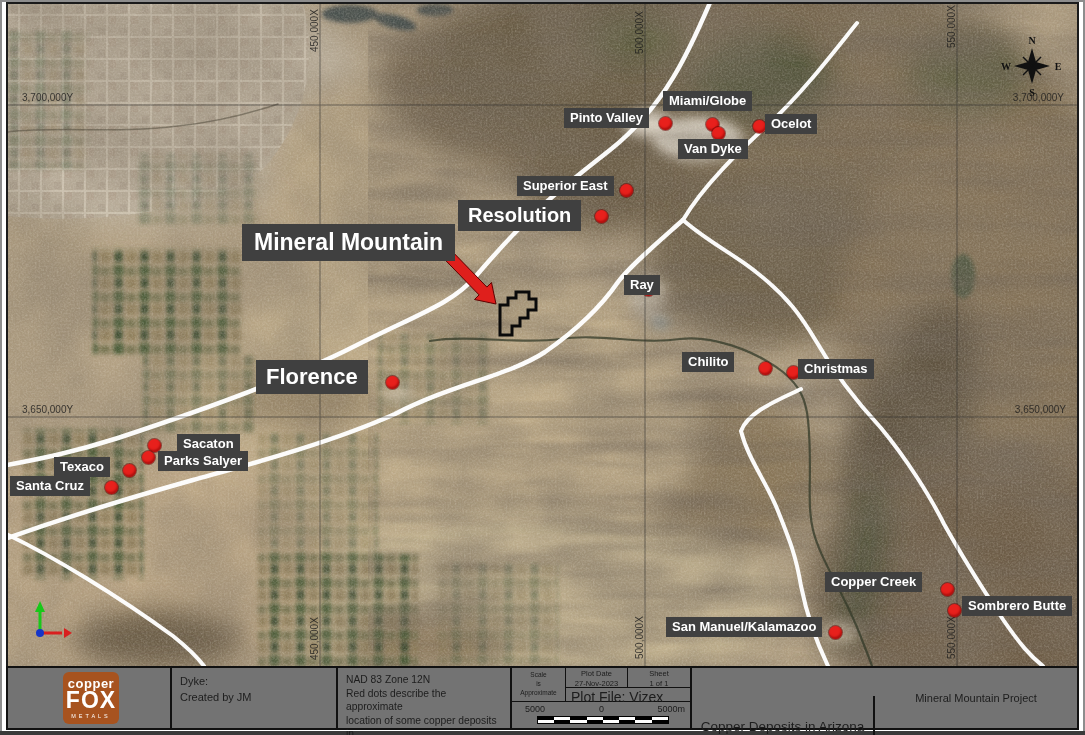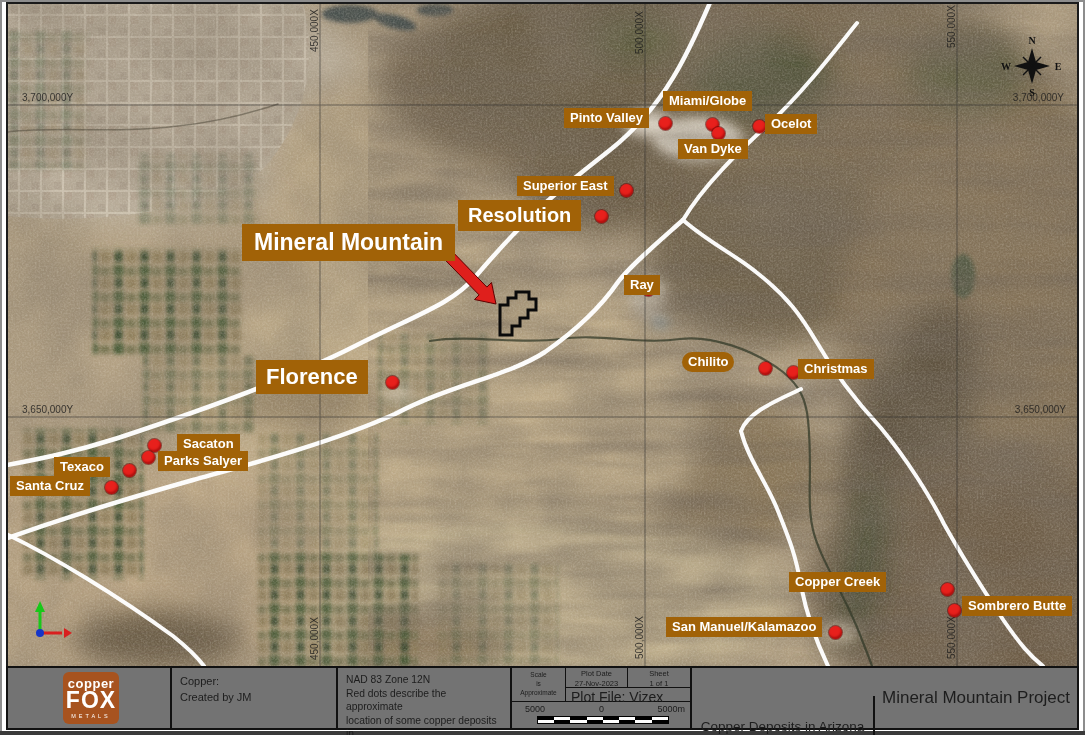--- a/index.html
+++ b/index.html
@@ -4,21 +4,21 @@
 <style>
   html,body{margin:0;padding:0;background:#e8e8e8;}
   .page{position:relative;width:1085px;height:735px;background:#ffffff;overflow:hidden;
         font-family:"Liberation Sans","DejaVu Sans",sans-serif;
         box-shadow:inset 0 0 0 2px #8d8d8d;}
   .page::after{content:"";position:absolute;left:0;right:0;bottom:0;height:4px;background:#3a3a3a;}
   .map-frame{position:absolute;left:6px;top:2px;width:1073px;height:666px;border:2px solid #1a1a1a;box-sizing:border-box;background:#b2a083;}
   .map{position:absolute;left:8px;top:4px;width:1069px;height:662px;overflow:hidden;}
   .map svg.bg{position:absolute;left:0;top:0;}
   
-  .dep{position:absolute;background:#a16207;color:#fff;font-weight:bold;font-size:13px;
+  .dep{position:absolute;background:#404040;color:#fff;font-weight:bold;font-size:13px;
        padding:2px 6px;white-space:nowrap;line-height:1.25;z-index:30;}
   .dep.big{font-size:20px;padding:3px 10px;}
   .dep.huge{font-size:23px;padding:4px 12px;}
   .dot{position:absolute;width:13px;height:13px;border-radius:50%;background:#e8201c;
        box-shadow:0 0 0 1px rgba(110,0,0,.55), inset -1px -2px 2px rgba(120,0,0,.5);z-index:25;}
   
   .footer{position:absolute;left:6px;top:666px;width:1073px;height:64px;border:2px solid #111;
           box-sizing:border-box;background:#737373;display:flex;z-index:40;}
   .cell{height:100%;box-sizing:border-box;border-right:2px solid #111;position:relative;color:#1d1d1d;}
   .cell:last-child{border-right:none;}
@@ -41,21 +41,21 @@
   .sc-file{height:13px;font-size:14px;padding:1px 4px 0 5px;}
   .sc-barrow{position:relative;height:26px;}
   .sc-nums{position:absolute;left:25px;top:2px;width:130px;height:10px;font-size:9px;}
   .sc-nums .n1{position:absolute;left:-12px;}
   .sc-nums .n2{position:absolute;left:62px;}
   .sc-nums .n3{position:absolute;right:-18px;}
   .sc-bar{position:absolute;left:25px;top:14px;width:130px;height:6px;border:1px solid #000;box-sizing:content-box;}
   .sc-bar .r1{height:3px;background:repeating-linear-gradient(90deg,#000 0 16.25px,#fff 16.25px 32.5px);}
   .sc-bar .r2{height:3px;background:repeating-linear-gradient(90deg,#fff 0 16.25px,#000 16.25px 32.5px);}
   .c-title{width:183px;display:flex;align-items:center;justify-content:center;font-size:13.5px;margin-top:28px;}
-  .c-proj{width:202px;display:flex;align-items:center;justify-content:center;font-size:17px;}
+  .c-proj{width:202px;display:flex;align-items:center;justify-content:center;font-size:11px;}
 </style>
 </head>
 <body>
 
 <div class="page">
 
   <div class="map-frame"></div>
 
   <div class="map">
 
@@ -237,41 +237,41 @@
 
     <div class="dep" style="left:556px;top:104px;">Pinto Valley</div>
     <div class="dep" style="left:655px;top:87px;">Miami/Globe</div>
     <div class="dep" style="left:757px;top:110px;">Ocelot</div>
     <div class="dep" style="left:670px;top:135px;">Van Dyke</div>
     <div class="dep" style="left:509px;top:172px;">Superior East</div>
     <div class="dep big" style="left:450px;top:196px;">Resolution</div>
     <div class="dep huge" style="left:234px;top:220px;">Mineral Mountain</div>
     <div class="dep" style="left:616px;top:271px;">Ray</div>
     <div class="dep big" style="left:248px;top:356px;font-size:22px;">Florence</div>
-    <div class="dep" style="left:674px;top:348px;border-radius:10px;">Chilito</div>
+    <div class="dep" style="left:674px;top:348px;">Chilito</div>
     <div class="dep" style="left:790px;top:355px;">Christmas</div>
     <div class="dep" style="left:169px;top:430px;">Sacaton</div>
     <div class="dep" style="left:150px;top:447px;">Parks Salyer</div>
     <div class="dep" style="left:46px;top:453px;">Texaco</div>
     <div class="dep" style="left:2px;top:472px;">Santa Cruz</div>
-    <div class="dep" style="left:781px;top:568px;">Copper Creek</div>
+    <div class="dep" style="left:817px;top:568px;">Copper Creek</div>
     <div class="dep" style="left:954px;top:592px;">Sombrero Butte</div>
     <div class="dep" style="left:658px;top:613px;">San Manuel/Kalamazoo</div>
   </div>
 
   <div class="footer">
     <div class="cell c-logo">
       <div class="logo-box">
         <div class="l1">copper</div>
         <div class="l2">FOX</div>
         <div class="l3">METALS</div>
       </div>
     </div>
     <div class="cell c-notes">
-      <div>Copper:</div>
+      <div>Dyke:</div>
       <div>Created by JM</div>
     </div>
     <div class="cell c-nad">
       <div>NAD 83 Zone 12N</div>
       <div>Red dots describe the approximate</div>
       <div>location of some copper deposits in</div>
 
     </div>
     <div class="cell c-scale">
       <div class="sc-row1">

